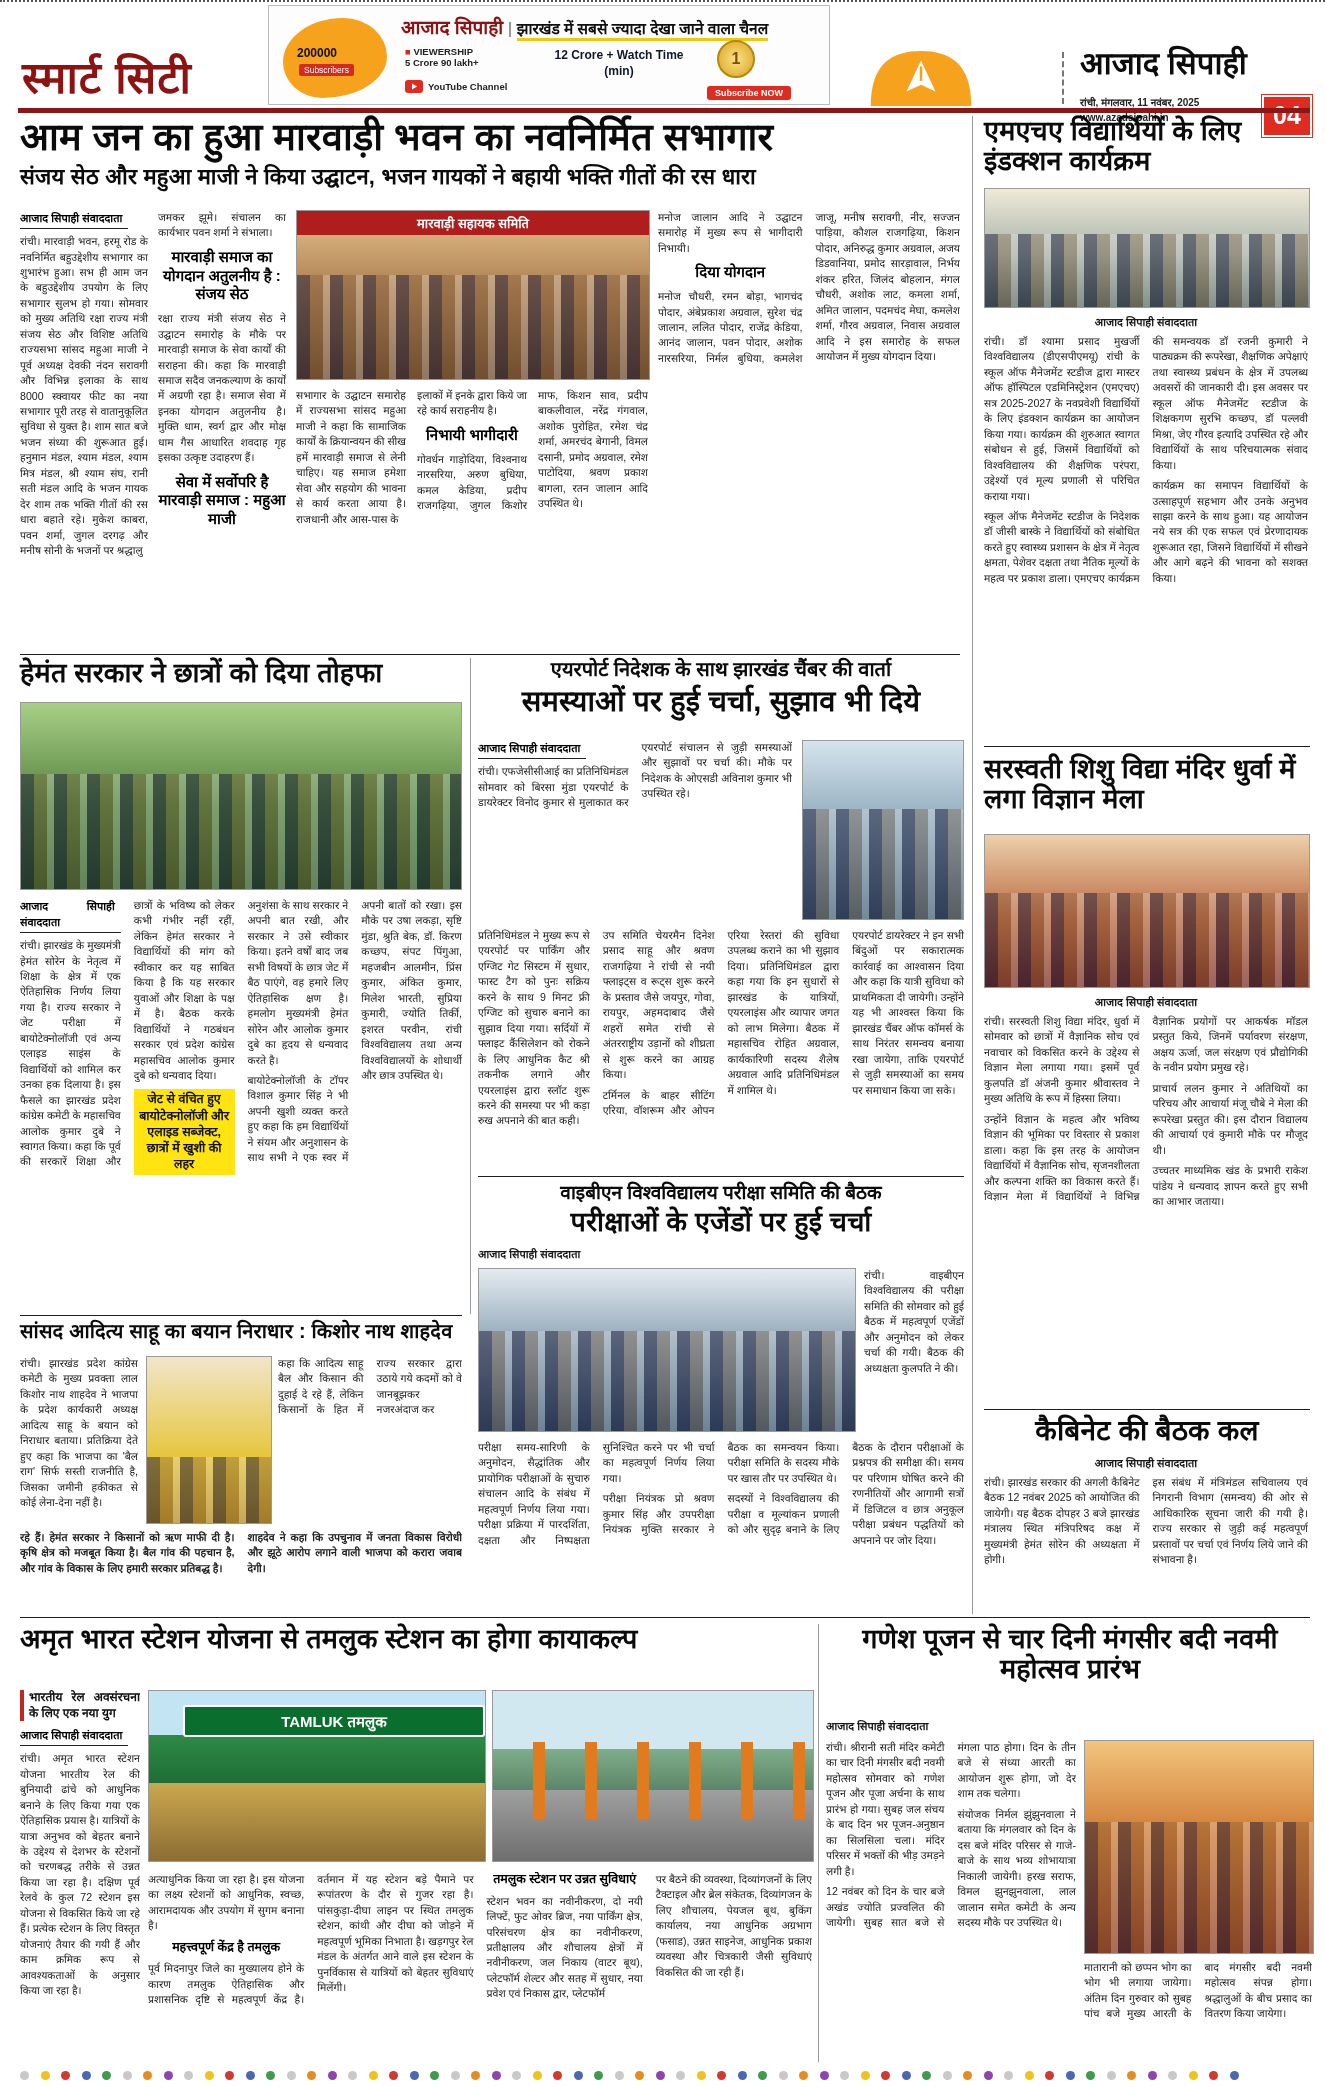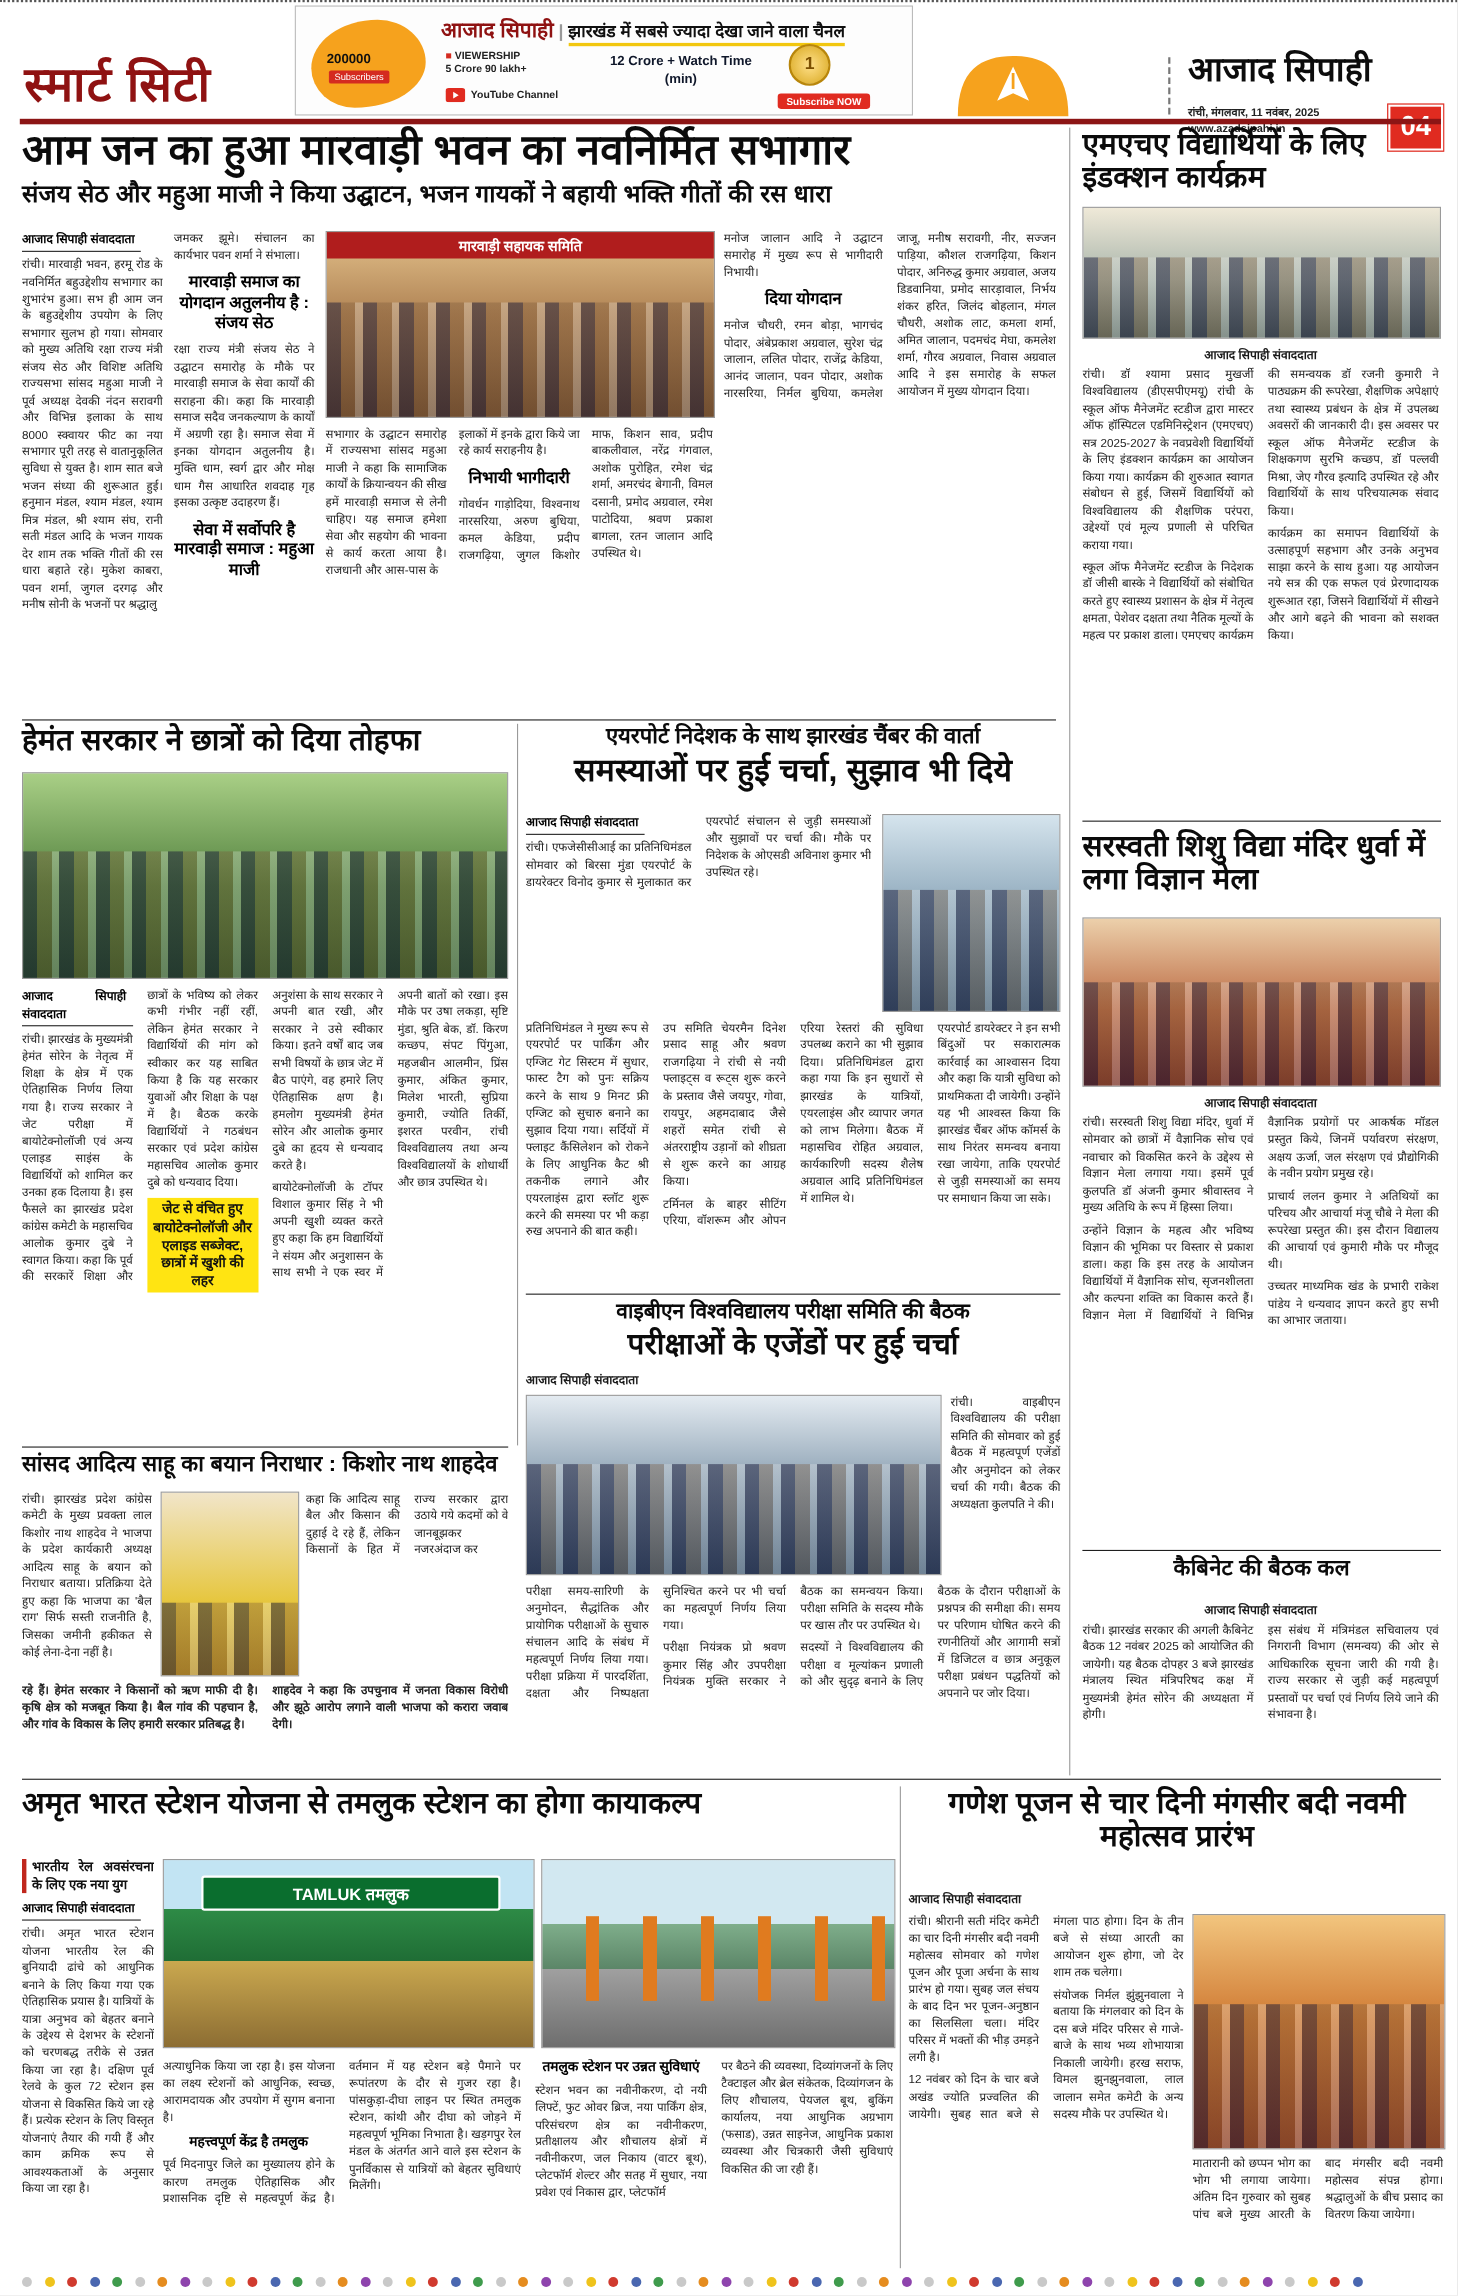--- a/index.html
+++ b/index.html
@@ -30,21 +30,21 @@
   .ph-blue{background:linear-gradient(180deg,#d5e4ed 0%,#84a0b4 55%,#46637a 100%);}
   .ph-red{background:linear-gradient(180deg,#ecd0ab 0%,#bc6a43 55%,#7c2f23 100%);}
   .ph-meeting{background:linear-gradient(180deg,#e4ebf1 0%,#93a7b8 45%,#3f5a74 100%);}
   .ph-portrait{background:linear-gradient(180deg,#f1e5c9 0%,#e6c63d 60%,#b98f22 100%);}
   .ph-station{background:linear-gradient(180deg,#c2e4f3 0%,#c2e4f3 26%,#2e8b46 26%,#1f6d35 54%,#caa84f 54%,#8c6d33 100%);}
   .ph-platform{background:linear-gradient(180deg,#d2e8f1 0%,#d2e8f1 34%,#7fae8b 34%,#5c8668 58%,#a0a0a0 58%,#6e6e6e 100%);}
   .pillars{position:absolute;left:0;right:0;top:30%;height:45%;
            background:repeating-linear-gradient(90deg,transparent 0 40px,#e07b1f 40px 52px);}
   .ph-puja{background:linear-gradient(180deg,#f2c57e 0%,#d07b34 45%,#8e3b1f 100%);}
   .sign-board{position:absolute;left:10%;top:8%;width:80%;background:#0a6e2e;color:#fff;font-weight:bold;
-              text-align:center;font-size:15px;padding:4px 0;border-radius:3px;border:2px solid #fff;}
+              text-align:center;font-size:15px;padding:4px 15px;border-radius:3px;border:2px solid #fff;}
   .kicker{font-weight:bold;color:#0b0b0b;text-align:center;line-height:1.15;}
   .highlight{background:#ffe412;font-weight:bold;font-size:12.5px;line-height:1.3;text-align:center;
              padding:2px 3px;margin:6px 0;break-inside:avoid;color:#111;}
   .red-rule{background:#8c1515;}
   .edition{font-weight:800;font-size:44px;color:#8f1212;letter-spacing:1px;line-height:1;}
   .adbox{border:1px solid #bbb;background:#fdfdfd;}
   .map-blob{position:absolute;left:14px;top:12px;width:104px;height:80px;background:#F6A21D;
             border-radius:58% 42% 62% 38% / 55% 48% 52% 45%;}
   .subs-num{position:absolute;left:28px;top:40px;font-weight:bold;font-size:12px;color:#101010;}
   .subs-chip{position:absolute;left:30px;top:58px;background:#d42b20;color:#fff;font-size:8.5px;padding:1px 5px;border-radius:2px;}
@@ -240,21 +240,21 @@
     </div>
     <div class="abs body-txt cols-4" style="left:0;top:258px;width:486px;height:172px;">
       <p>परीक्षा समय-सारिणी के अनुमोदन, सैद्धांतिक और प्रायोगिक परीक्षाओं के सुचारु संचालन आदि के संबंध में महत्वपूर्ण निर्णय लिया गया। परीक्षा प्रक्रिया में पारदर्शिता, दक्षता और निष्पक्षता सुनिश्चित करने पर भी चर्चा का महत्वपूर्ण निर्णय लिया गया।</p>
       <p>परीक्षा नियंत्रक प्रो श्रवण कुमार सिंह और उपपरीक्षा नियंत्रक मुक्ति सरकार ने बैठक का समन्वयन किया। परीक्षा समिति के सदस्य मौके पर खास तौर पर उपस्थित थे।</p>
       <p>सदस्यों ने विश्वविद्यालय की परीक्षा व मूल्यांकन प्रणाली को और सुदृढ़ बनाने के लिए बैठक के दौरान परीक्षाओं के प्रश्नपत्र की समीक्षा की। समय पर परिणाम घोषित करने की रणनीतियों और आगामी सत्रों में डिजिटल व छात्र अनुकूल परीक्षा प्रबंधन पद्धतियों को अपनाने पर जोर दिया।</p>
     </div>
   </div>
 
   <div class="abs hrule" style="left:984px;top:1409px;width:326px;"></div>
   <div class="abs" style="left:984px;top:1415px;width:326px;height:200px;">
-    <div class="headline center" style="font-size:20px;">कैबिनेट की बैठक कल</div>
+    <div class="headline center" style="font-size:28px;">कैबिनेट की बैठक कल</div>
     <div class="abs byline-c" style="left:0;top:40px;width:324px;">आजाद सिपाही संवाददाता</div>
     <div class="abs body-txt cols-2" style="left:0;top:60px;width:324px;height:138px;">
       <p>रांची। झारखंड सरकार की अगली कैबिनेट बैठक 12 नवंबर 2025 को आयोजित की जायेगी। यह बैठक दोपहर 3 बजे झारखंड मंत्रालय स्थित मंत्रिपरिषद कक्ष में मुख्यमंत्री हेमंत सोरेन की अध्यक्षता में होगी।</p>
       <p>इस संबंध में मंत्रिमंडल सचिवालय एवं निगरानी विभाग (समन्वय) की ओर से आधिकारिक सूचना जारी की गयी है। राज्य सरकार से जुड़ी कई महत्वपूर्ण प्रस्तावों पर चर्चा एवं निर्णय लिये जाने की संभावना है।</p>
     </div>
   </div>
 
   <div class="abs hrule" style="left:20px;top:1315px;width:442px;"></div>
   <div class="abs" style="left:20px;top:1320px;width:442px;height:296px;">
     <div class="headline" style="font-size:20px;white-space:nowrap;">सांसद आदित्य साहू का बयान निराधार : किशोर नाथ शाहदेव</div>

